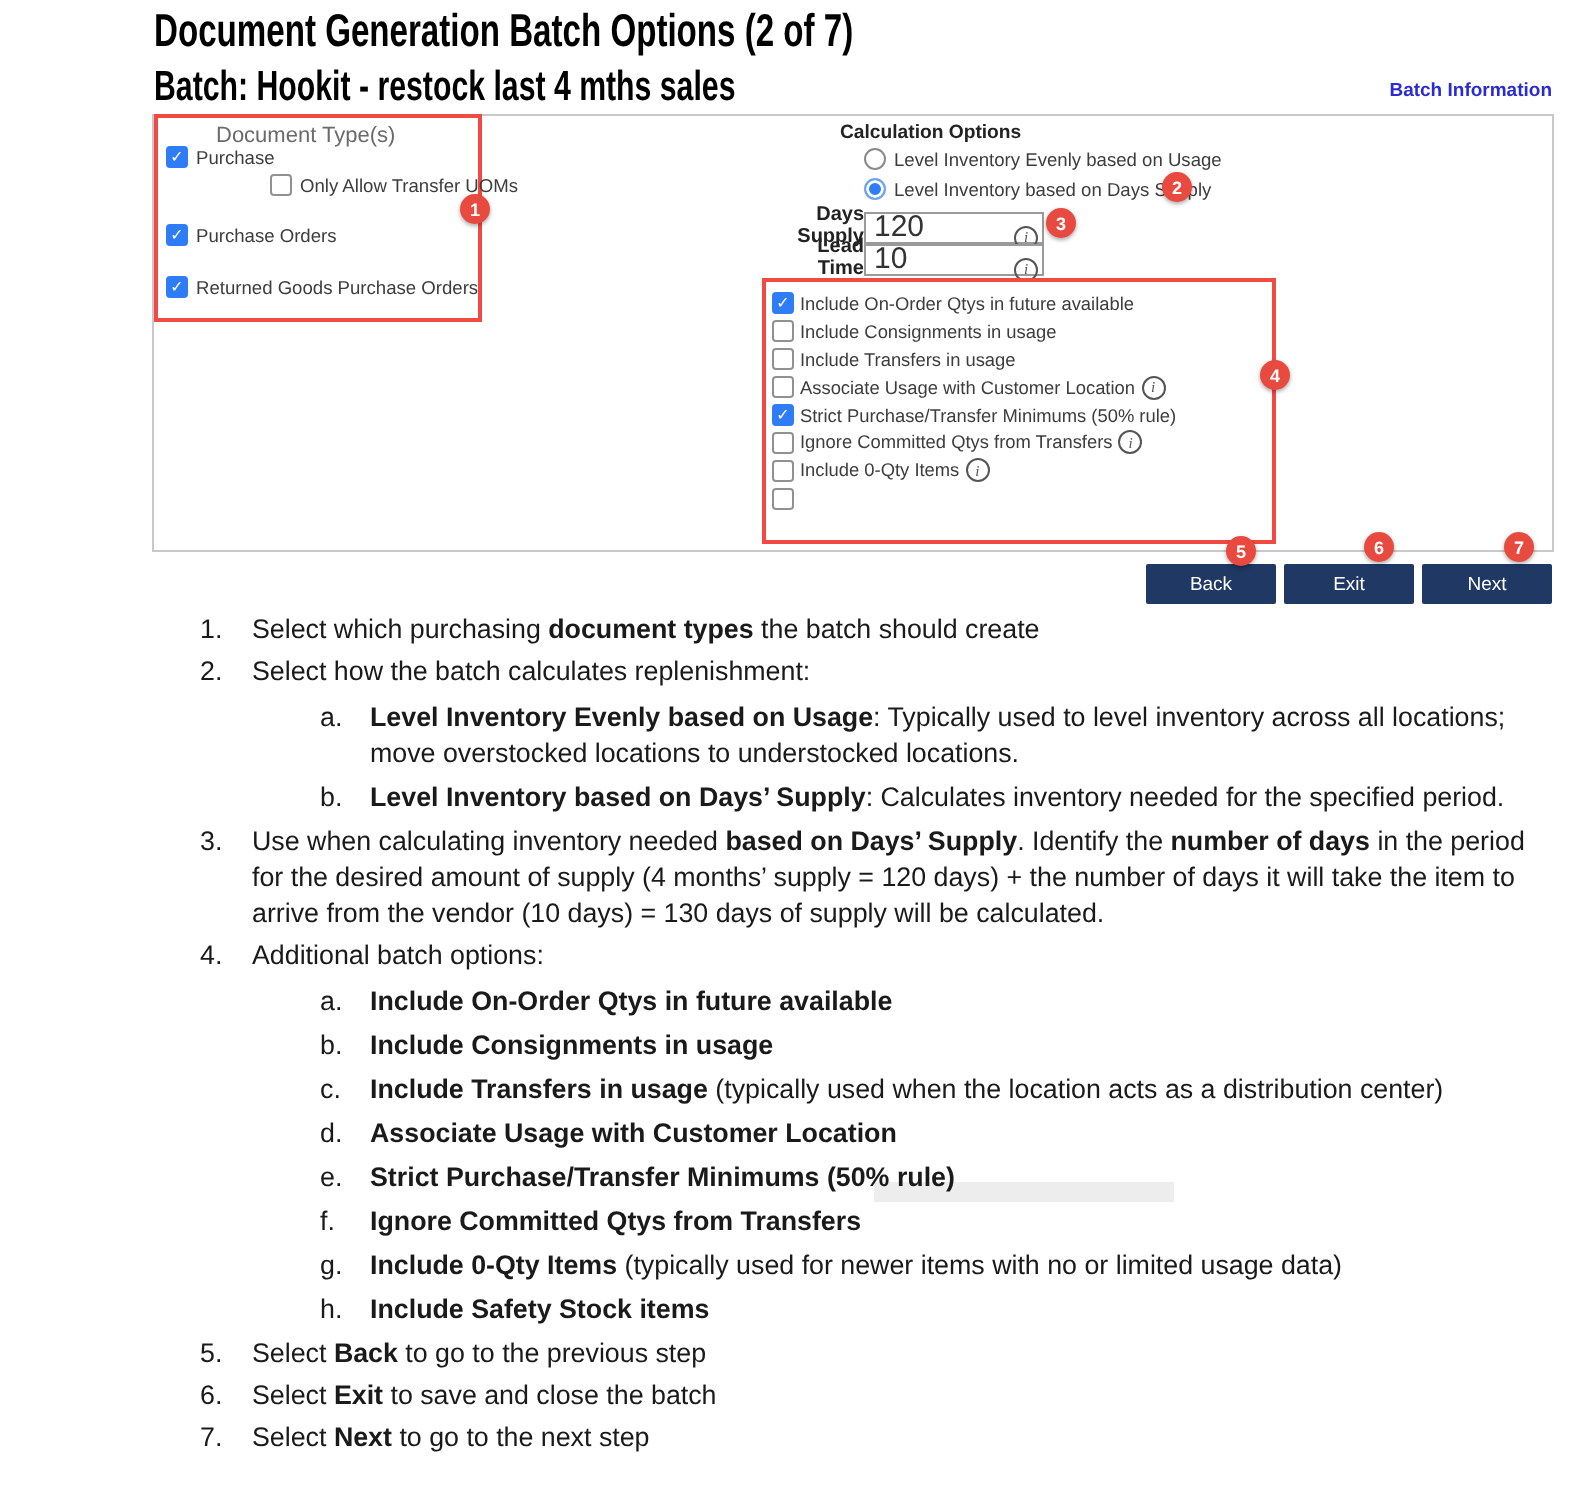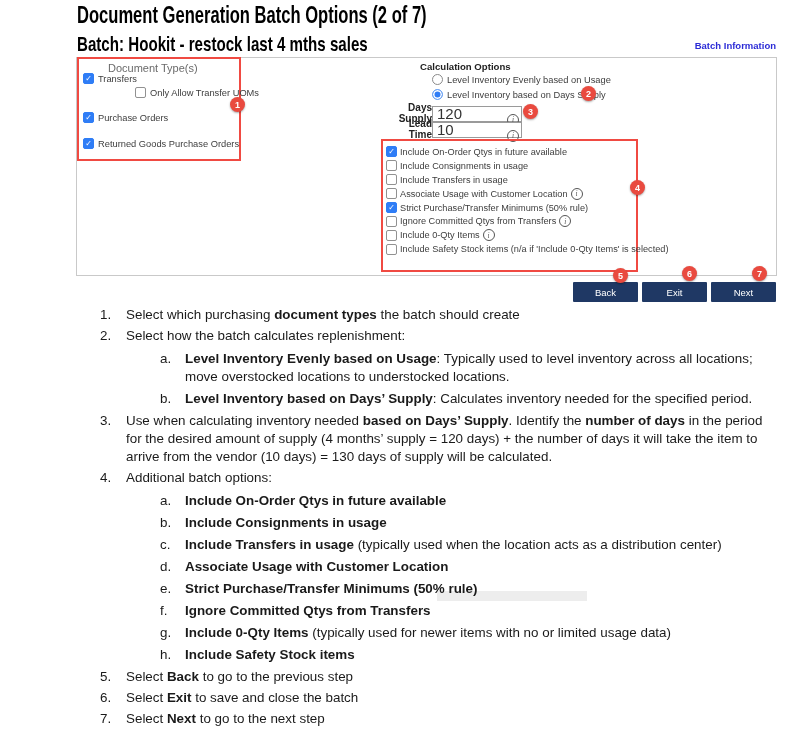--- a/index.html
+++ b/index.html
@@ -80,21 +80,21 @@
   <div class="page-title">Document Generation Batch Options (2 of 7)</div>
   <div class="batch-title">Batch: Hookit - restock last 4 mths sales</div>
   <a class="batch-link">Batch Information</a>
 
   <div class="panel">
     <div class="redbox" id="redbox-doc">
       <div class="doc-label">Document Type(s)</div>
       <div id="doc-type-list">
           <div class="cb-row" style="top: 14px;">
             <span class="cb checked">✓</span>
-            <span class="cb-label">Transfers</span>
+            <span class="cb-label">Purchase</span>
           </div>
           <div class="cb-row" style="top: 28px; left: 14px; padding-left: 42px;">
             <span class="cb"></span>
             <span class="cb-label">Only Allow Transfer UOMs</span>
           </div>
           <div class="cb-row" style="top: 53px;">
             <span class="cb checked">✓</span>
             <span class="cb-label">Purchase Orders</span>
           </div>
           <div class="cb-row" style="top: 79px;">
@@ -152,21 +152,20 @@
             <span class="opt-label">Ignore Committed Qtys from Transfers</span>
             <span class="info-icon">i</span>
           </div>
           <div class="opt-row">
             <span class="cb"></span>
             <span class="opt-label">Include 0-Qty Items</span>
             <span class="info-icon">i</span>
           </div>
           <div class="opt-row">
             <span class="cb"></span>
-            <span class="opt-label">Include Safety Stock items (n/a if 'Include 0-Qty Items' is selected)</span>
           </div>
         </div>
     </div>
   </div>
 
   <div id="nav-buttons">
       <button class="nav-btn" style="left: 573px;">Back</button>
       <button class="nav-btn" style="left: 642px;">Exit</button>
       <button class="nav-btn" style="left: 711px;">Next</button>
     </div>

